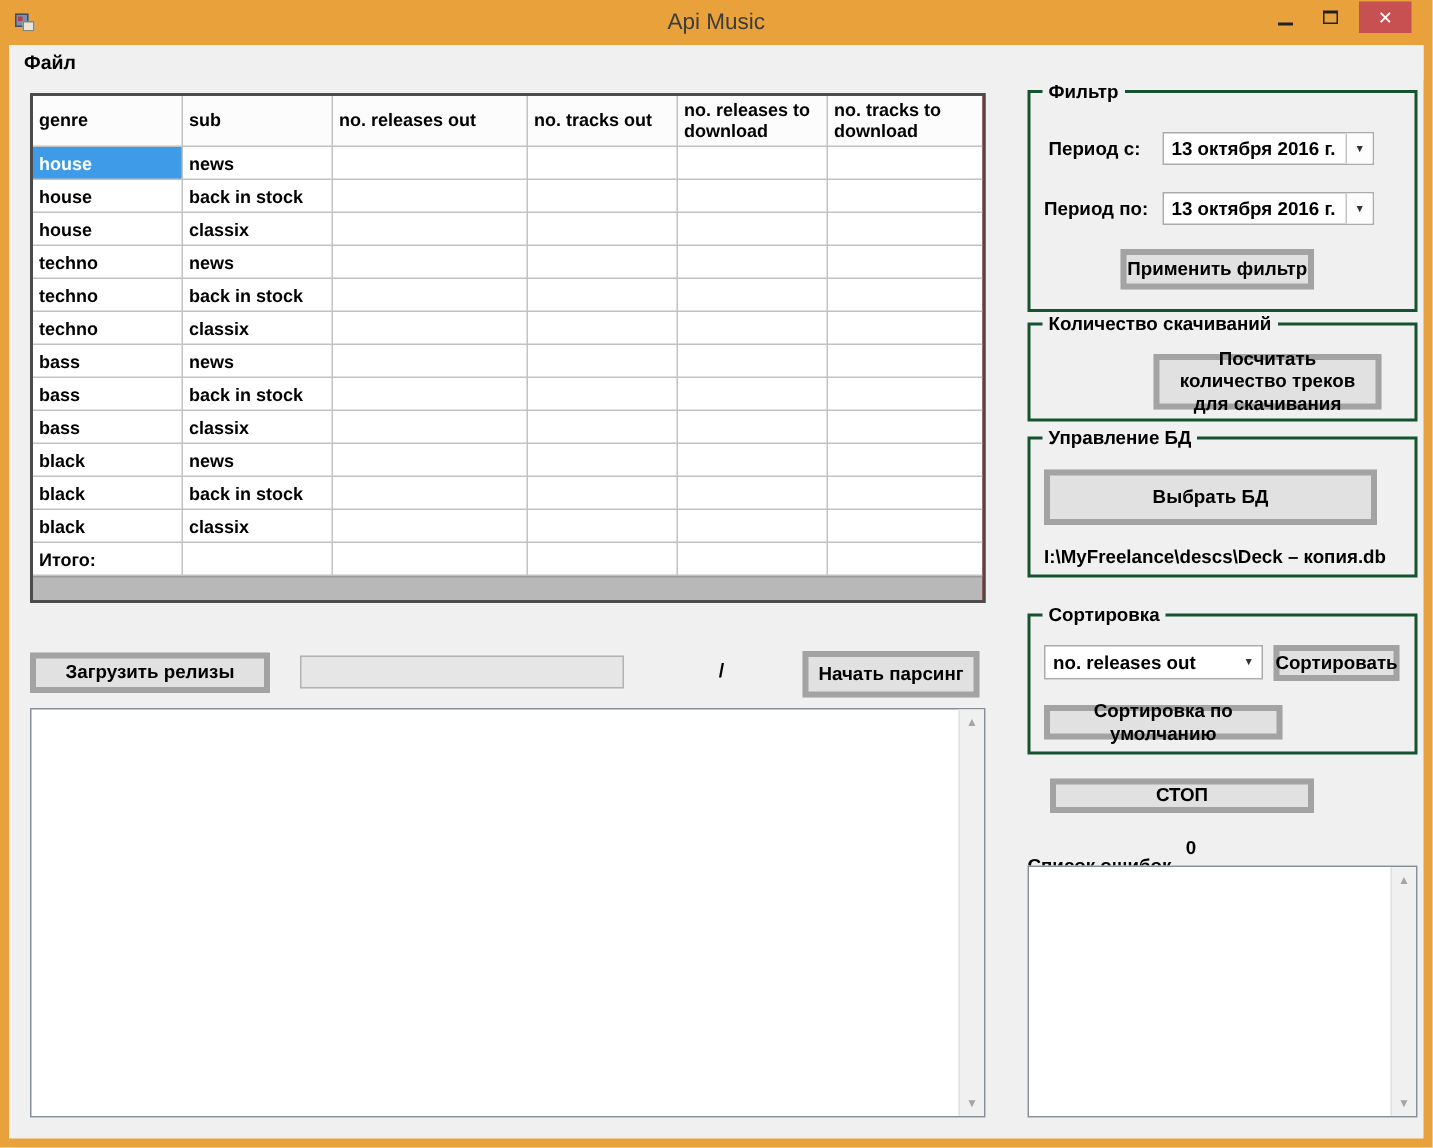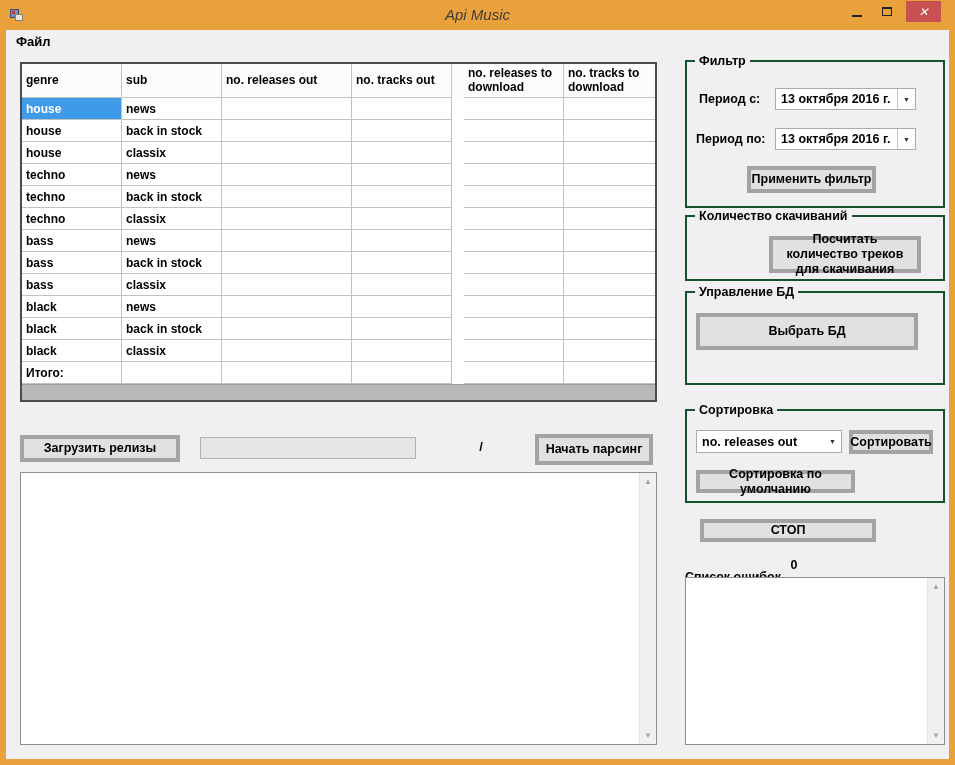--- a/index.html
+++ b/index.html
@@ -5,21 +5,21 @@
   * { box-sizing: border-box; margin: 0; padding: 0; }
   html,body { width: 955px; height: 765px; }
   body {
     position: relative;
     font-family: "Liberation Sans", sans-serif;
     background: #E9A23B;
     overflow: hidden;
     color: #000;
   }
   
-  .titlebar { position: absolute; top: 0; left: 0; right: 0; height: 30px; font-style: italic; }
+  .titlebar { position: absolute; top: 0; left: 0; right: 0; height: 30px; }
   .app-icon { position: absolute; left: 9px; top: 7px; width: 16px; height: 16px; }
   .app-icon .sq1 { position:absolute; left:1px; top:2px; width:9px; height:9px; background:#7A8FB5; border:1px solid #3B4C66; }
   .app-icon .sq2 { position:absolute; left:6px; top:7px; width:8px; height:7px; background:#E8E4D8; border:1px solid #8A8672; }
   .app-icon .sq3 { position:absolute; left:3px; top:4px; width:3px; height:3px; background:#C23B3B; }
   .window-title { position: absolute; left: 0; right: 0; top: 6px; text-align: center; font-size: 15px; color: #3c3c3c; }
   .caption-btn { position: absolute; top: 1px; height: 21px; display: flex; align-items: center; justify-content: center; font-size: 12px; color: #222; cursor: default; }
   .btn-min { left: 842px; width: 30px; }
   .btn-max { left: 872px; width: 30px; font-size: 11px; }
   .btn-close { left: 906px; width: 35px; background: #C75050; color: #fff; font-size: 12px; }
   .glyph-min { display:block; width: 10px; border-bottom: 2px solid #222; margin-top: 8px; }
@@ -30,21 +30,21 @@
   .menubar { position: absolute; top: 0; left: 0; right: 0; height: 23px; background: #F0F0F0; display: flex; align-items: center; }
   .menu-item { padding: 3px 10px; font-size: 13px; }
 
   
   .grid { position: absolute; left: 14px; top: 32px; width: 637px; height: 340px; border: 2px solid #4B4B4B; background: #b91c1c; overflow: hidden; }
   .grid-row, .grid-header { display: flex; width: 100%; }
   .grid-header { height: 34px; background: #FCFCFC; }
   .grid-row { height: 22px; background: #fff; }
   .cell { border-right: 1px solid #C2C2C2; border-bottom: 1px solid #C2C2C2; font-size: 12px; padding: 1px 4px; display: flex; align-items: center; overflow: hidden; white-space: nowrap; }
   .hcell { white-space: normal; line-height: 1.15; }
-  .c0 { width: 100px; } .c1 { width: 100px; } .c2 { width: 130px; } .c3 { width: 100px; } .c4 { width: 100px; margin-left: 12px; } .c5 { flex: 1; border-right: none; }
+  .c0 { width: 100px; } .c1 { width: 100px; } .c2 { width: 130px; } .c3 { width: 100px; } .c4 { width: 100px; } .c5 { flex: 1; border-right: none; }
   .cell.selected { background: #3E9BE8; color: #fff; }
   .grid-filler { height: 16px; background: #B8B8B8; border-top: 1px solid #9a9a9a; }
 
   
   .btn { position: absolute; background: #E1E1E1; border: 4px solid #a3a3a3; font-size: 12.5px; font-family: "Liberation Sans", sans-serif; display: flex; align-items: center; justify-content: center; text-align: center; line-height: 1.2; cursor: default; color: #000; }
   .progressbar { position: absolute; left: 194px; top: 407px; width: 216px; height: 22px; background: #E6E6E6; border: 1px solid #B2B2B2; }
   .slash-label { position: absolute; left: 455px; top: 409px; width: 40px; text-align: center; font-size: 13px; }
   .textbox { position: absolute; background: #fff; border: 1px solid #898F98; }
   .output-box { left: 14px; top: 442px; width: 637px; height: 273px; }
   .error-box { left: 679px; top: 547px; width: 260px; height: 168px; }
@@ -242,20 +242,21 @@
 
   <div class="group" style="left:679px; top:185px; width:260px; height:66px;">
     <span class="group-title">Количество скачиваний</span>
   </div>
   <div class="btn" style="left:740px; top:206px; width:152px; height:37px; padding:2px 6px;margin-left:23px;">Посчитать количество треков для скачивания</div>
 
   <div class="group" style="left:679px; top:261px; width:260px; height:94px;">
     <span class="group-title">Управление БД</span>
   </div>
   <div class="btn" style="left:690px; top:283px; width:222px; height:37px;">Выбрать БД</div>
+  <div class="path-label">I:\MyFreelance\descs\Deck – копия.db</div>
 
   <div class="group" style="left:679px; top:379px; width:260px; height:94px;">
     <span class="group-title">Сортировка</span>
   </div>
   <div class="combo">
     <span class="combo-value">no. releases out</span>
     <span class="combo-arrow">▼</span>
   </div>
   <div class="btn" style="left:843px; top:400px; width:84px; height:24px;">Сортировать</div>
   <div class="btn" style="left:690px; top:440px; width:159px; height:23px;">Сортировка по умолчанию</div>

